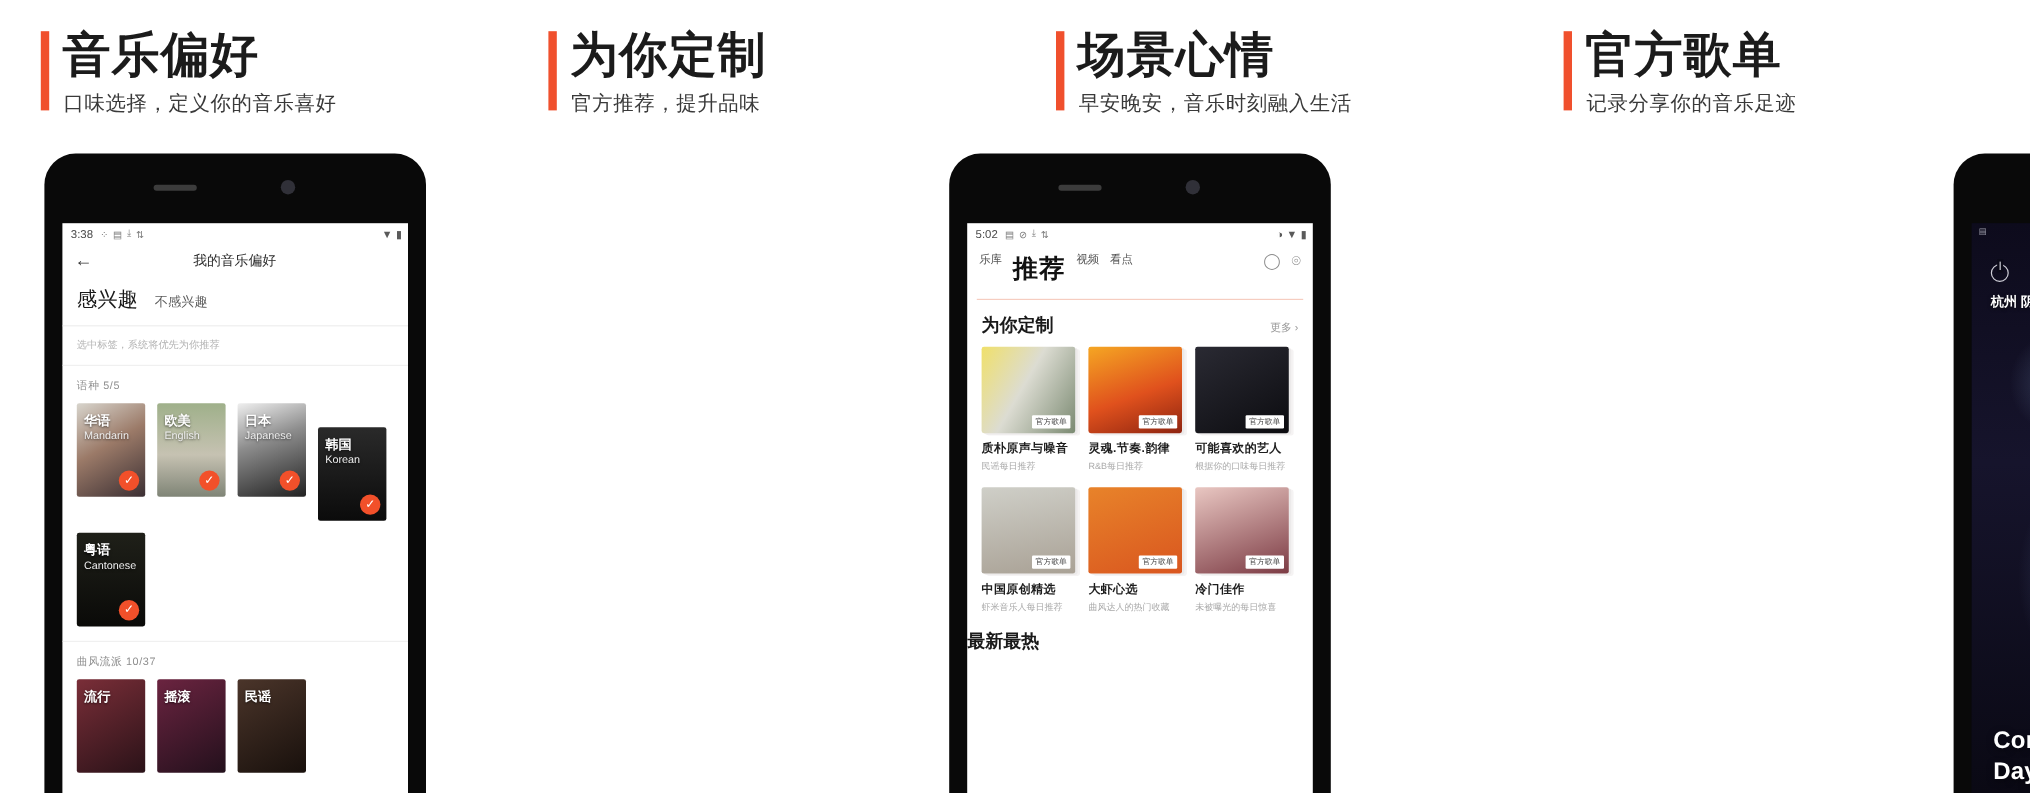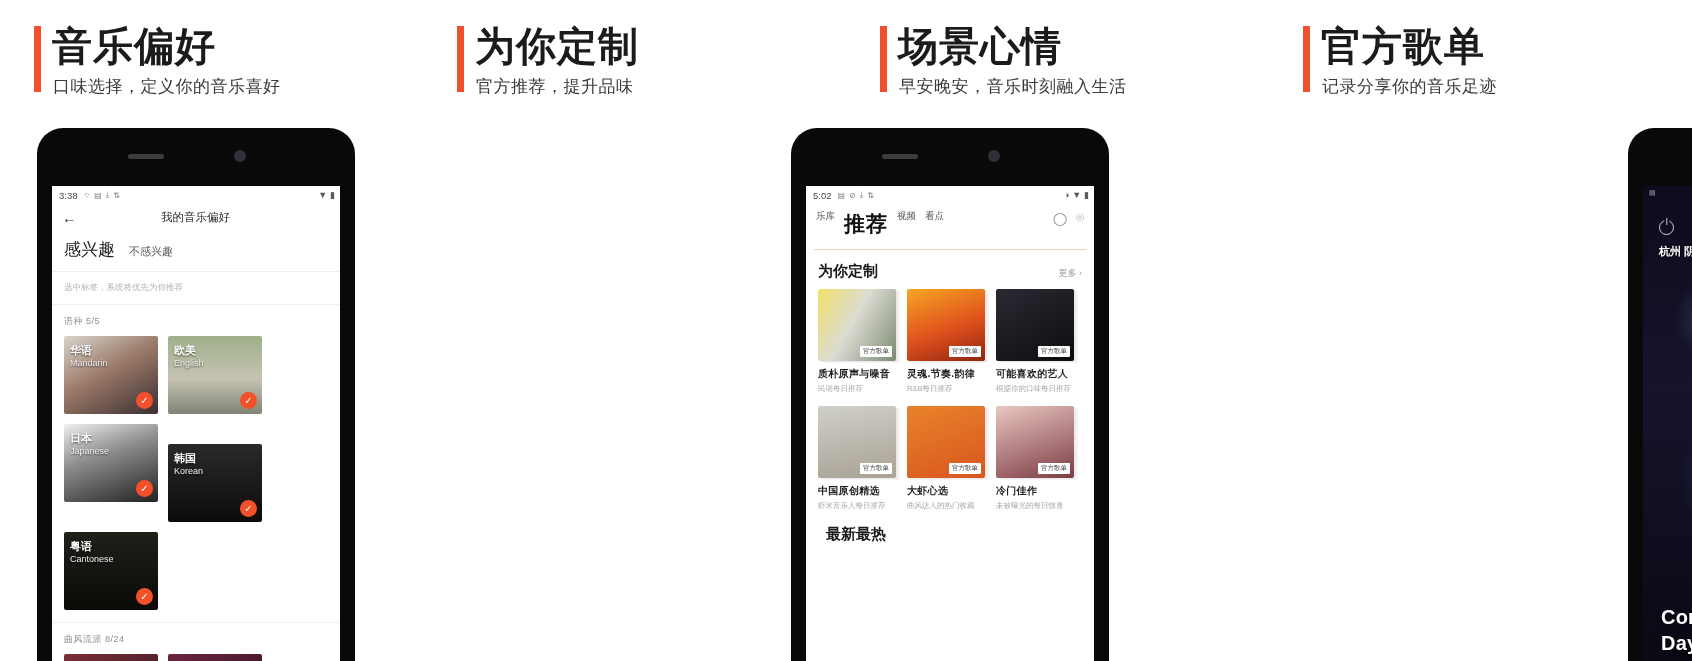--- a/index.html
+++ b/index.html
@@ -65,21 +65,21 @@
   .nav1 .back { font-size: 15px; color: #333; }
   .nav1 .t { flex: 1; text-align: center; font-size: 11.5px; color: #2c2c2c; margin-right: 16px; }
   .seg { display: flex; align-items: baseline; gap: 14px; padding: 6px 12px 10px; }
   .seg .on { font-size: 17px; font-weight: normal; color: #1a1a1a; }
   .seg .off { font-size: 11px; color: #5c5c5c; }
   .hint { border-top: 1px solid #eee; padding: 10px 12px 10px; font-size: 8.5px; color: #b3b3b3; }
   .grp { border-top: 1px solid #f0f0f0; padding: 10px 12px 0; }
   .grp .lbl { font-size: 9px; color: #8e8e8e; margin-bottom: 8px; letter-spacing: .5px; }
   .tiles { display: flex; gap: 10px; flex-wrap: wrap; }
   .tile {
-    position: relative; width: 94px; height: 78px; border-radius: 2px;
+    position: relative; width: 57px; height: 78px; border-radius: 2px;
     overflow: hidden; background: #222;
   }
   .tile .cn { position: absolute; left: 6px; top: 7px; font-size: 11px; font-weight: bold; color: #fff;
               text-shadow: 0 1px 2px rgba(0,0,0,.6); }
   .tile .en { position: absolute; left: 6px; top: 22px; font-size: 9px; color: #efefef;
               text-shadow: 0 1px 2px rgba(0,0,0,.6); }
   .check {
     position: absolute; right: 5px; bottom: 5px; width: 17px; height: 17px;
     background: #f2502a; border-radius: 50%; display: flex;
     align-items: center; justify-content: center; color: #fff; font-size: 10px;
@@ -115,21 +115,21 @@
   }
   .alb .nm { font-size: 10px; font-weight: bold; color: #1e1e1e; margin-top: 6px; letter-spacing: .3px;
              white-space: nowrap; overflow: hidden; }
   .alb .ds { font-size: 7.5px; color: #a9a9a9; margin-top: 3px; white-space: nowrap; overflow: hidden; }
   .cv1 { background: linear-gradient(120deg,#f0e06a 0%,#dcdcd2 45%,#7b8a72 100%); }
   .cv2 { background: linear-gradient(160deg,#f5a623 0%,#e0511d 55%,#8e2410 100%); }
   .cv3 { background: linear-gradient(150deg,#2a2a33 0%,#0c0c10 100%); }
   .cv4 { background: linear-gradient(170deg,#cfcfc8 0%,#a9a195 100%); }
   .cv5 { background: linear-gradient(160deg,#e8832a 0%,#d9561f 100%); }
   .cv6 { background: linear-gradient(160deg,#e9c7c2 0%,#7c3b44 100%); }
-  .p2-foot { padding: 10px 20px 0; font-size: 15px; font-weight: bold; color: #1a1a1a; }
+  .p2-foot { padding: 10px 0 0; font-size: 15px; font-weight: bold; color: #1a1a1a; }
 
   
   .screen.dark { background: #0b0a18; }
   .jelly {
     position: absolute; inset: 0;
     background:
       radial-gradient(ellipse 46% 30% at 62% 36%, rgba(180,205,235,.72) 0%, rgba(120,150,200,.22) 48%, rgba(0,0,0,0) 72%),
       radial-gradient(ellipse 34% 26% at 40% 62%, rgba(215,225,245,.58) 0%, rgba(110,130,180,.18) 52%, rgba(0,0,0,0) 78%),
       radial-gradient(ellipse 22% 15% at 80% 22%, rgba(150,180,220,.40) 0%, rgba(0,0,0,0) 70%),
       radial-gradient(ellipse 18% 12% at 24% 28%, rgba(140,170,215,.26) 0%, rgba(0,0,0,0) 72%),
@@ -225,21 +225,21 @@
             </div>
             <div class="tile art-canton">
               <span class="cn">粤语</span>
               <span class="en">Cantonese</span>
               <span class="check">✓</span>
             </div>
           </div>
         </div>
 
         <div class="grp" style="margin-top:12px;">
-          <div class="lbl">曲风流派 8/24</div>
+          <div class="lbl">曲风流派 10/37</div>
           <div class="tiles">
             <div class="tile art-pop">
               <span class="cn">流行</span>
             </div>
             <div class="tile art-rock">
               <span class="cn">摇滚</span>
             </div>
             <div class="tile art-folk">
               <span class="cn">民谣</span>
             </div>

